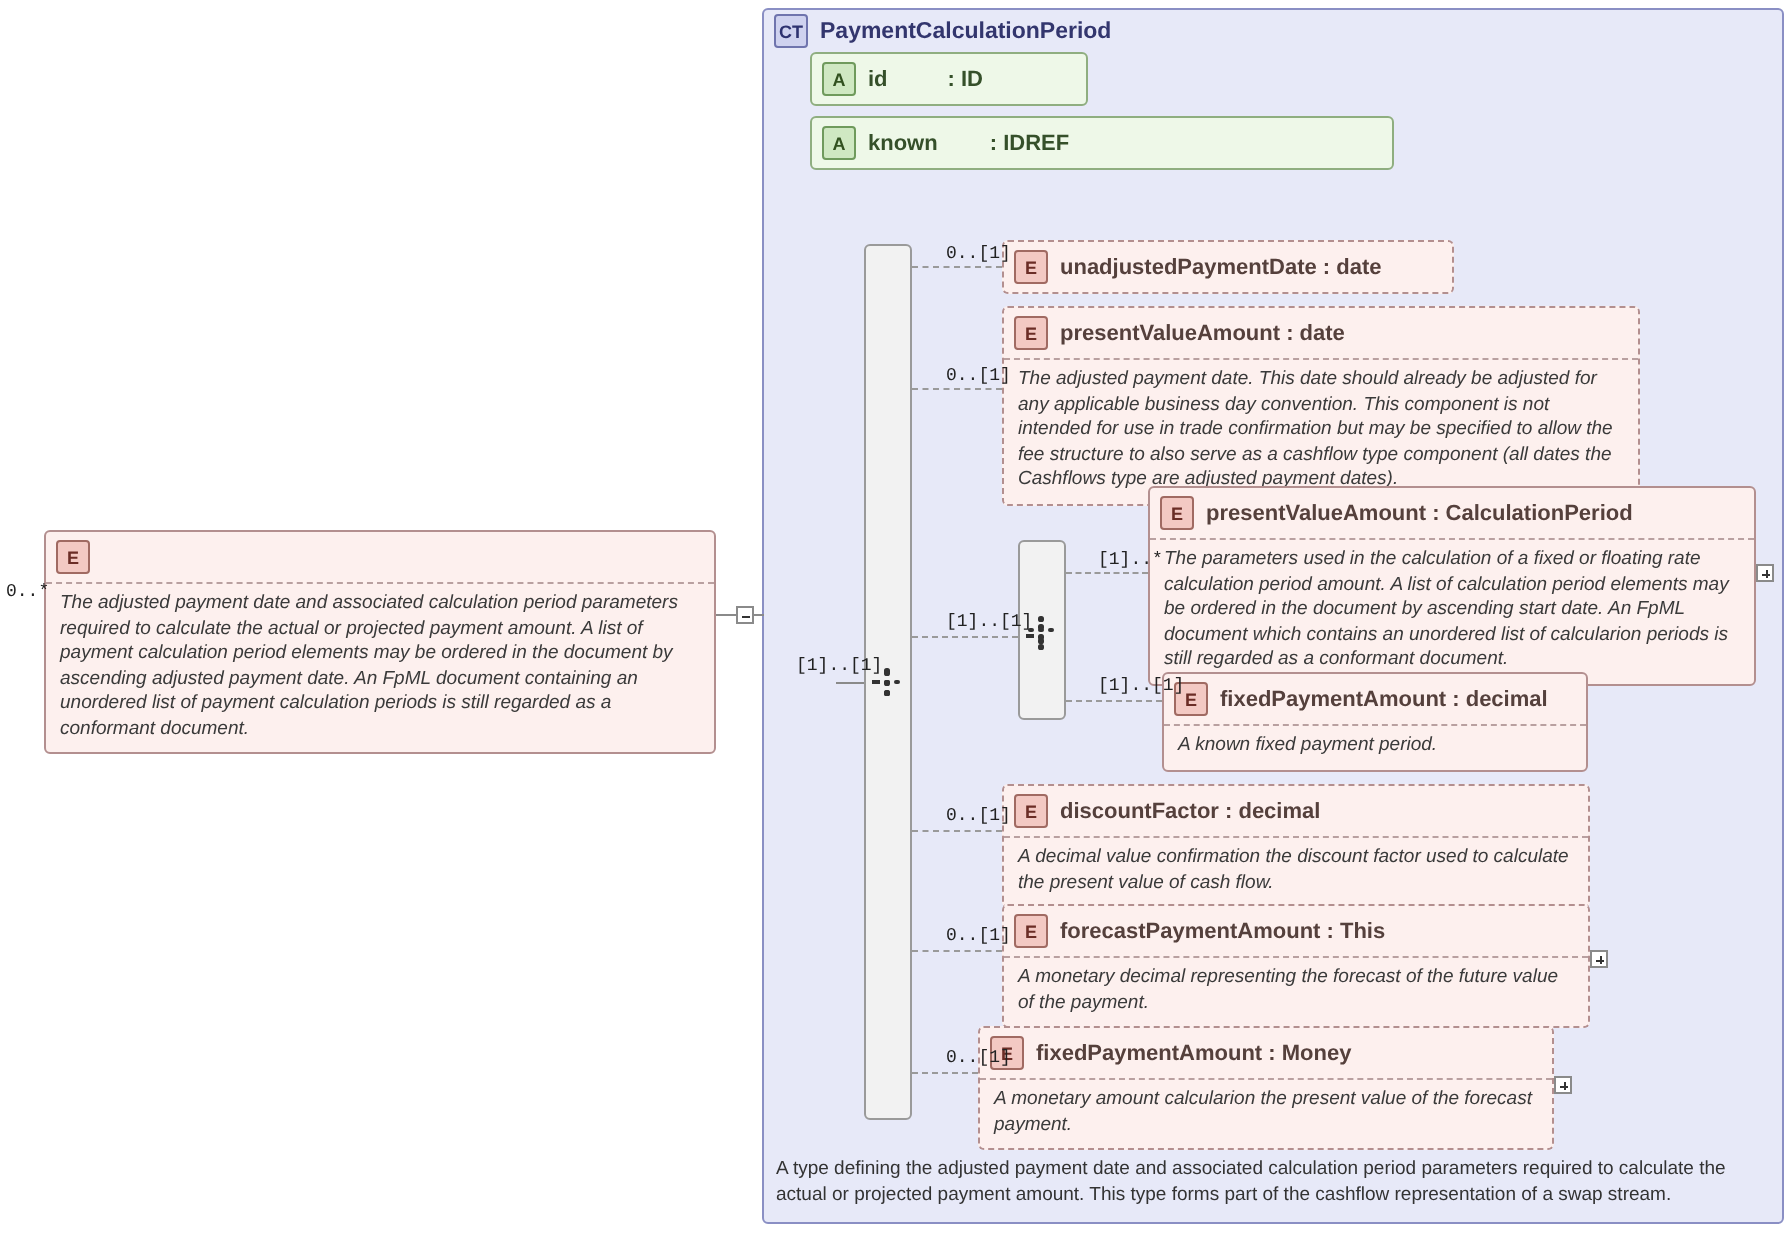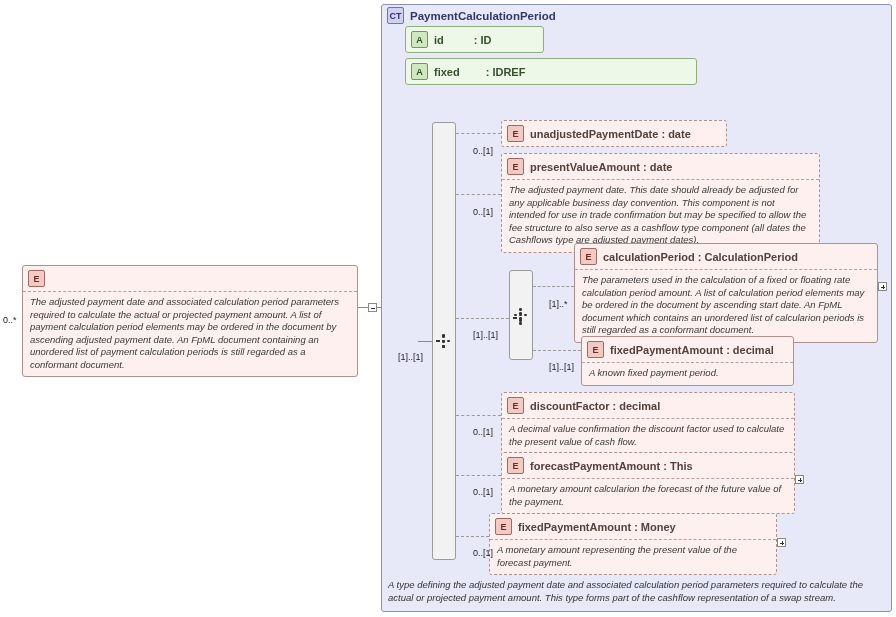--- a/index.html
+++ b/index.html
@@ -96,21 +96,20 @@
     font-weight: bold;
     font-size: 11.5px;
     color: #33366e;
     white-space: nowrap;
   }
   .ct-footer {
     position: absolute;
     left: 8px;
     right: 8px;
     bottom: 6px;
-    font-style: italic;
     font-size: 9.5px;
     line-height: 1.35;
     color: #333;
   }
 
   
   .compositor {
     position: absolute;
     box-sizing: border-box;
     border: 1px solid #9a9a9a;
@@ -154,22 +153,21 @@
     border-top: 1px dashed #9a9a9a;
     background: none;
   }
 
   
   .card {
     position: absolute;
     font-size: 9px;
     color: #222;
     white-space: nowrap;
-    font-family: Liberation Sans, sans-serif;
-    margin-top: 24px;
+    font-family: Liberation Mono, monospace;
   }
 
   
   .expander {
     position: absolute;
     box-sizing: border-box;
     width: 9px; height: 9px;
     border: 1px solid #8a8a8a;
     background: #fff;
   }
@@ -218,21 +216,21 @@
     <div class="row">
       <span class="badge badge-a">A</span>
       <span class="title">id</span>
       <span class="title" style="margin-left:24px;">: ID</span>
     </div>
   </div>
 
   <div class="node attr" style="left:405px; top:58px; width:292px;">
     <div class="row">
       <span class="badge badge-a">A</span>
-      <span class="title">fixed</span>
+      <span class="title">known</span>
       <span class="title" style="margin-left:20px;">: IDREF</span>
     </div>
   </div>
 
   <div class="compositor" style="left:432px; top:122px; width:24px; height:438px;">
     <div class="dots">
       <span class="dot" style="left:5px; top:0px;"></span>
       <span class="dot" style="left:5px; top:5.5px;"></span>
       <span class="dot" style="left:5px; top:11px;"></span>
       <span class="dot" style="left:10px; top:5.5px;"></span>
@@ -282,21 +280,21 @@
   <div class="seq-icon" style="left:513px; top:310px;">
     <span class="dot" style="left:6px; top:2px;"></span>
     <span class="dot" style="left:6px; top:7px;"></span>
     <span class="dot" style="left:6px; top:12px;"></span>
     <span class="bar"></span>
   </div>
 
   <div class="node" style="left:574px; top:243px; width:304px;">
     <div class="row">
       <span class="badge badge-e">E</span>
-      <span class="title">calculationPeriod : CalculationPeriod</span>
+      <span class="title">presentValueAmount : CalculationPeriod</span>
     </div>
     <div class="desc">The parameters used in the calculation of a fixed or floating rate calculation period amount. A list of calculation period elements may be ordered in the document by ascending start date. An FpML document which contains an unordered list of calcularion periods is still regarded as a conformant document.</div>
   </div>
   <div class="card" style="left:549px; top:275px;">[1]..*</div>
   <div class="line dash-h" style="left:533px; top:286px; width:41px;"></div>
   <div class="line h" style="left:878px; top:286px; width:4px;"></div>
   <div class="expander plus" style="left:878px; top:282px;"></div>
 
   <div class="node" style="left:581px; top:336px; width:213px;">
     <div class="row">
@@ -316,30 +314,30 @@
     <div class="desc">A decimal value confirmation the discount factor used to calculate the present value of cash flow.</div>
   </div>
   <div class="card" style="left:473px; top:403px;">0..[1]</div>
   <div class="line dash-h" style="left:456px; top:415px; width:45px;"></div>
 
   <div class="node optional" style="left:501px; top:452px; width:294px;">
     <div class="row">
       <span class="badge badge-e">E</span>
       <span class="title">forecastPaymentAmount : This</span>
     </div>
-    <div class="desc">A monetary amount calcularion the forecast of the future value of the payment.</div>
+    <div class="desc">A monetary decimal representing the forecast of the future value of the payment.</div>
   </div>
   <div class="card" style="left:473px; top:463px;">0..[1]</div>
   <div class="line dash-h" style="left:456px; top:475px; width:45px;"></div>
   <div class="expander plus" style="left:795px; top:475px;"></div>
 
   <div class="node optional" style="left:489px; top:513px; width:288px;">
     <div class="row">
       <span class="badge badge-e">E</span>
       <span class="title">fixedPaymentAmount : Money</span>
     </div>
-    <div class="desc">A monetary amount representing the present value of the forecast payment.</div>
+    <div class="desc">A monetary amount calcularion the present value of the forecast payment.</div>
   </div>
   <div class="card" style="left:473px; top:524px;">0..[1]</div>
   <div class="line dash-h" style="left:456px; top:536px; width:33px;"></div>
   <div class="expander plus" style="left:777px; top:538px;"></div>
 
 </div>
 
 </body></html>

